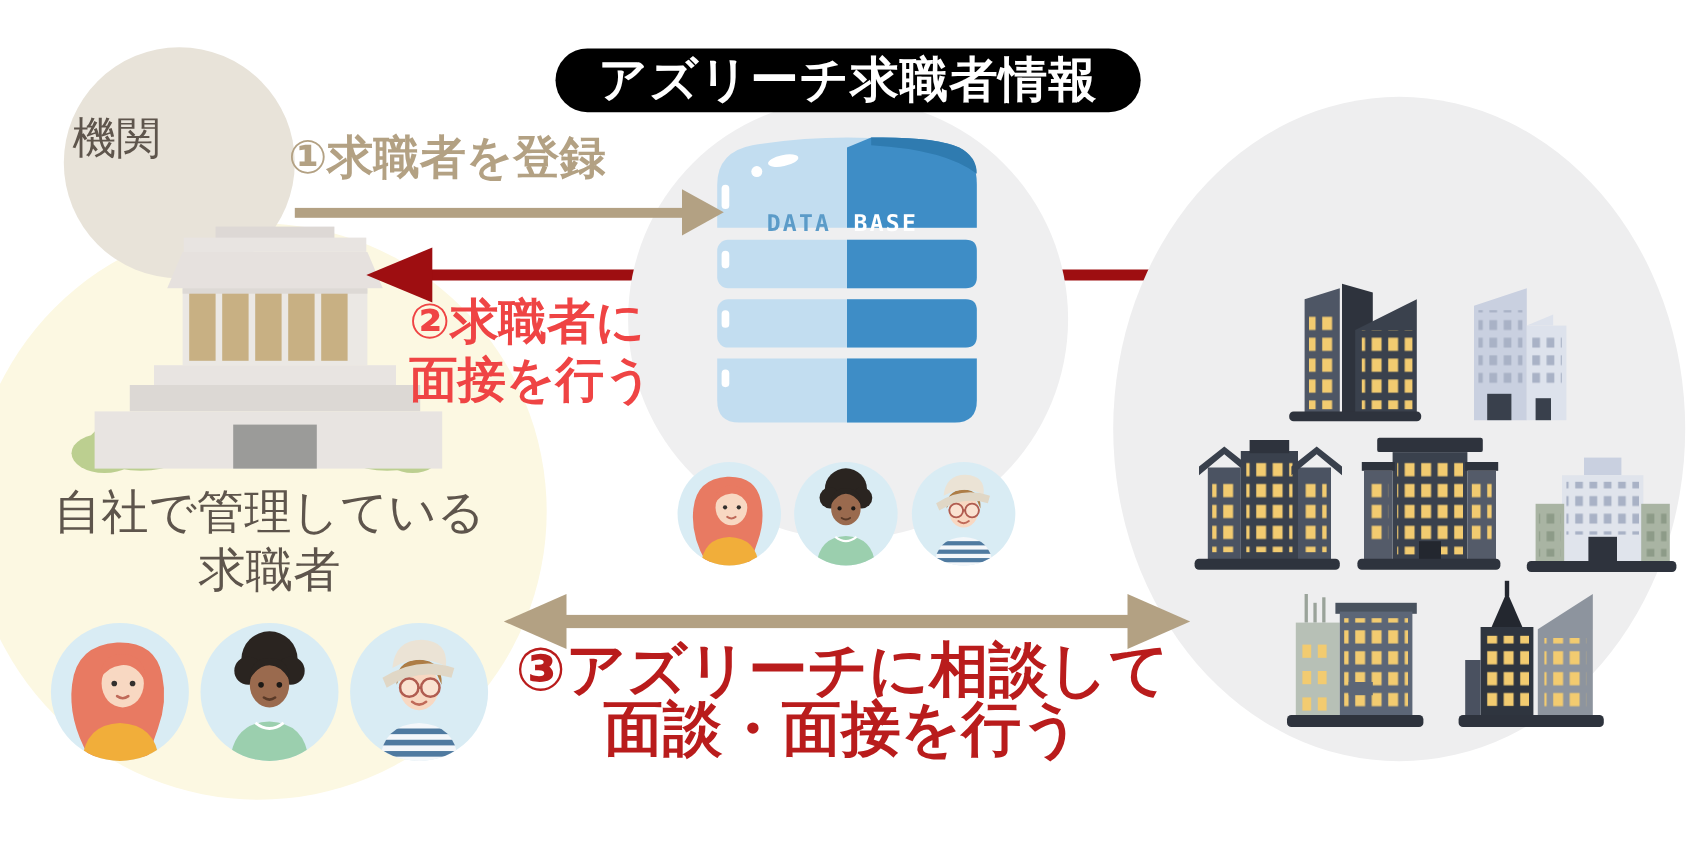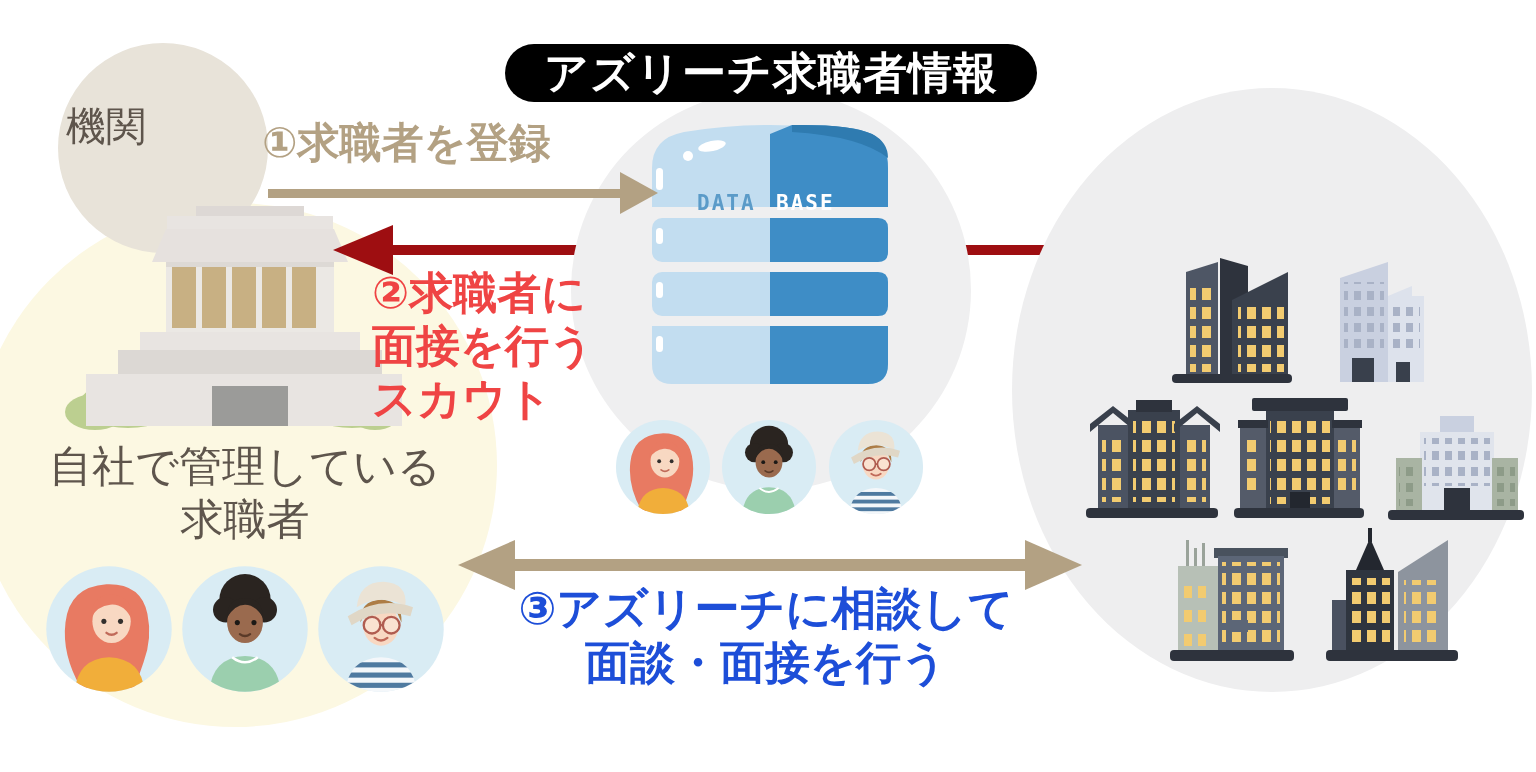--- a/index.html
+++ b/index.html
@@ -13,21 +13,21 @@
   .c-beige{left:58px;top:43px;width:210px;height:210px;background:#e8e3d9;}
   .c-db{left:571px;top:90px;width:400px;height:400px;background:#efeff0;}
   .c-comp{left:1012px;top:88px;width:520px;height:604px;background:#eeeeef;}
   .lbl{position:absolute;color:#5e554c;}
   .lbl-sending{left:66px;top:102px;font-size:40px;line-height:49px;}
   .lbl-own{left:-10px;top:440px;width:510px;text-align:center;font-size:43px;line-height:53px;}
   .lbl-comp{left:1140px;top:128px;width:370px;text-align:center;font-size:46px;line-height:58px;}
   .step{position:absolute;font-weight:bold;}
   .step1{left:262px;top:115px;font-size:42px;color:#b3a183;}
   .step2{left:372px;top:266px;font-size:44px;line-height:53px;color:#ef4444;}
-  .step3{left:450px;top:582px;width:632px;text-align:center;font-size:45px;line-height:54px;color:#1d4ed8;}
+  .step3{left:450px;top:582px;width:632px;text-align:center;font-size:54px;line-height:54px;color:#b91c1c;}
   .pill{
     position:absolute;left:505px;top:44px;width:532px;height:58px;background:#000000;
     border-radius:29px;color:#ffffff;font-size:44px;font-weight:bold;text-align:center;
     line-height:58px;letter-spacing:1px;
   }
   svg{display:block;}
 </style>
 </head>
 <body>
 
@@ -275,21 +275,20 @@
     <div>自社で管理している</div>
     <div>求職者</div>
   </div>
 
 
   <div class="step step1">①求職者を登録</div>
 
   <div class="step step2">
     <div>②求職者に</div>
     <div>面接を行う</div>
-    <div>スカウト</div>
   </div>
 
   <div class="step step3">
     <div>③アズリーチに相談して</div>
     <div>面談・面接を行う</div>
   </div>
 
   <div class="pill">アズリーチ求職者情報</div>
 
 </div>

